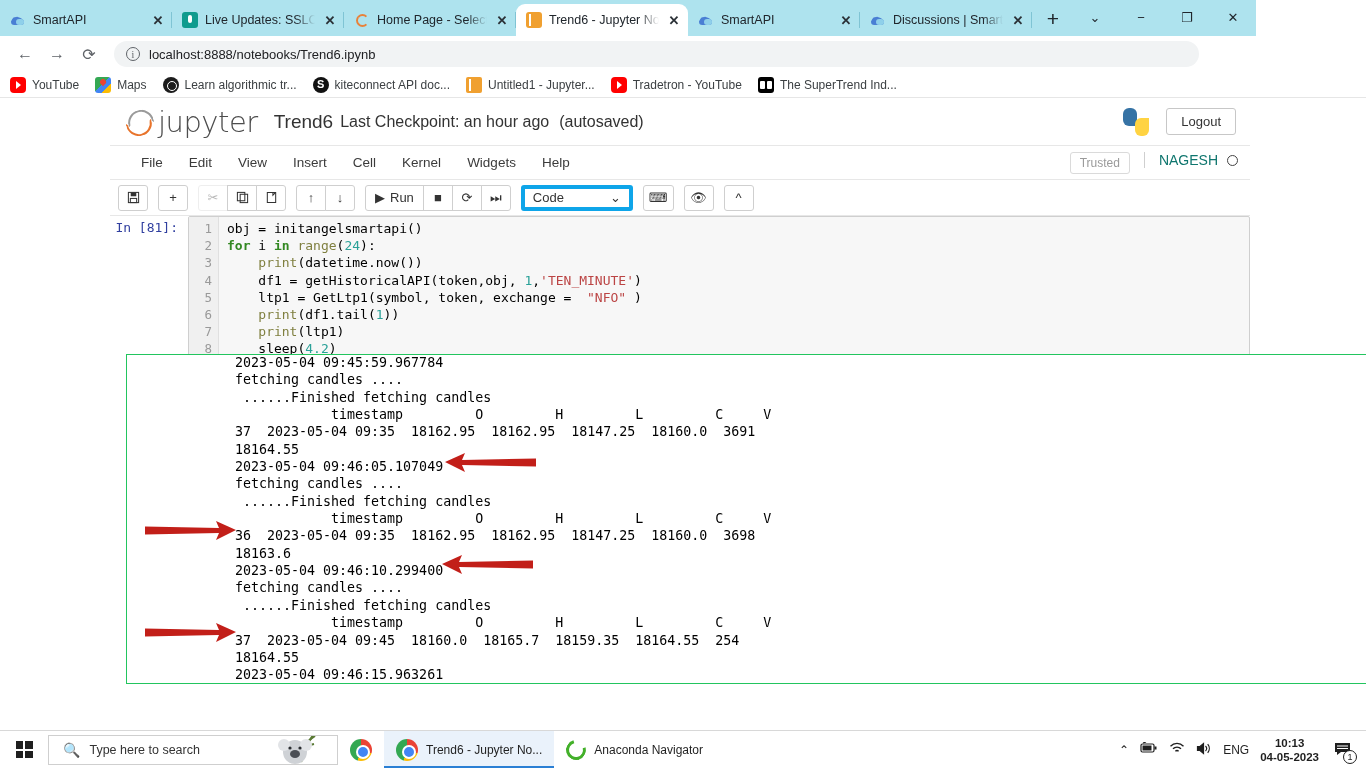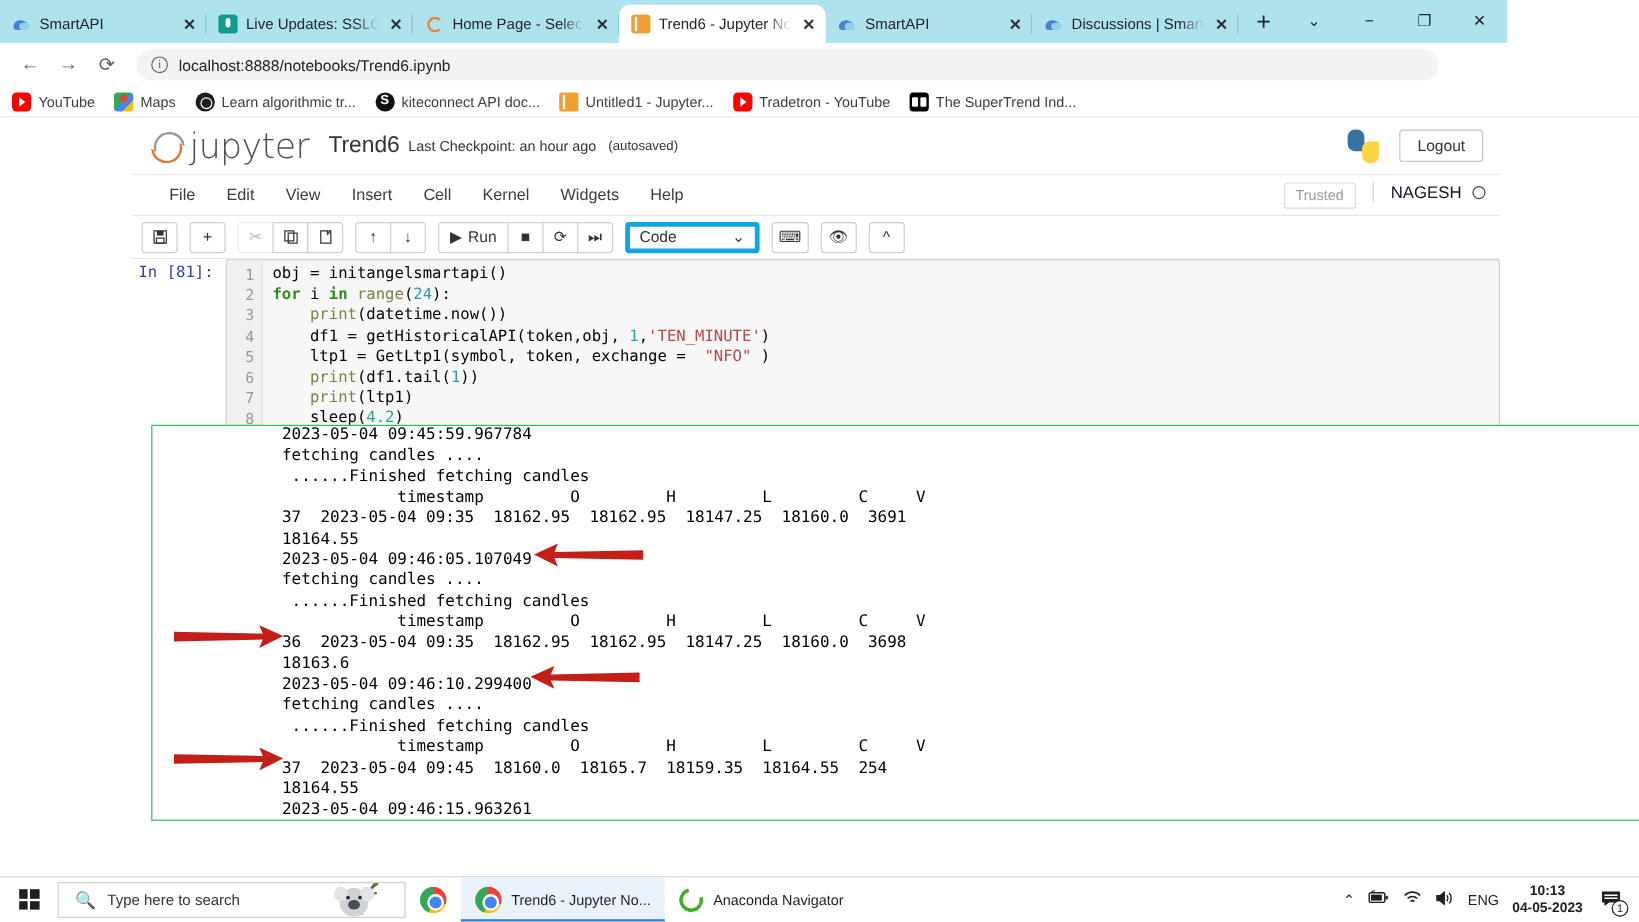--- a/index.html
+++ b/index.html
@@ -154,22 +154,22 @@
     border: 2.5px solid #9a9a9a; border-bottom-color: transparent; border-radius: 22px 22px 0 0;
     transform: rotate(-12deg);
   }
   .juplogo .ring::after {
     content:""; position:absolute; left:3px; top:12px; width:22px; height:11px;
     border: 2.5px solid #e8742c; border-top-color: transparent; border-radius: 0 0 22px 22px;
     transform: rotate(-12deg);
   }
   .juplogo .word { font-size: 29px; color: #4d4d4d; font-family: "DejaVu Sans", sans-serif; font-weight: 300; letter-spacing: -0.5px; }
   .nbname { font-size: 19px; color: #333; margin-left: 16px; }
-  .nbckpt { font-size: 12px; color: #333; margin-left: 7px; }
-  .nbauto { font-size: 11px; color: #333; margin-left: 10px; }
+  .nbckpt { font-size: 16px; color: #333; margin-left: 7px; }
+  .nbauto { font-size: 16px; color: #333; margin-left: 10px; }
   .hdr-right { margin-left: auto; display:flex; align-items:center; gap:16px; }
   .pylogo { width: 28px; height: 28px; position: relative; }
   .pylogo::before{
     content:""; position:absolute; left:1px; top:0; width:14px;height:18px;
     background:#3673a5; border-radius:6px 6px 0 6px;
   }
   .pylogo::after{
     content:""; position:absolute; right:1px; bottom:0; width:14px;height:18px;
     background:#ffd342; border-radius:6px 0 6px 6px;
   }
@@ -177,21 +177,21 @@
     font-size: 13px; color: #333; border: 1px solid #c7c7c7; border-radius: 3px;
     padding: 5px 14px; background: #fff;
   }
   .menubar {
     position: absolute; left: 110px; top: 48px; width: 1140px; height: 34px;
     border-bottom: 1px solid #e7e7e7; display:flex; align-items:center; padding-left: 18px; gap: 0;
   }
   .menubar .mi { font-size: 13.5px; color: #3b3b3b; padding: 4px 13px; }
   .menubar .mright { margin-left:auto; display:flex; align-items:flex-start; gap:0; padding-right:12px;}
   .trustedbox { font-size: 12px; color:#9a9a9a; border:1px solid #dadada; border-radius:3px; padding:3px 9px; }
-  .kernelname { font-size: 14px; color:#0f172a; border-left:1px solid #cfcfcf; padding-left:14px; margin-left:14px; }
+  .kernelname { font-size: 14px; color:#0f766e; border-left:1px solid #cfcfcf; padding-left:14px; margin-left:14px; }
   .kcircle { width:11px;height:11px;border:1.4px solid #444;border-radius:50%; display:inline-block; margin-left:9px; vertical-align:middle;}
 
   .nbtoolbar {
     position: absolute; left: 110px; top: 82px; width: 1140px; height: 36px;
     border-bottom: 1px solid #e7e7e7; display:flex; align-items:center; padding-left: 8px;
   }
   .tgrp { display:flex; margin-right: 10px; }
   .tbtn {
     min-width: 30px; height: 26px; border:1px solid #cfcfcf; background:#fff;
     display:flex; align-items:center; justify-content:center; font-size:13px; color:#333;

